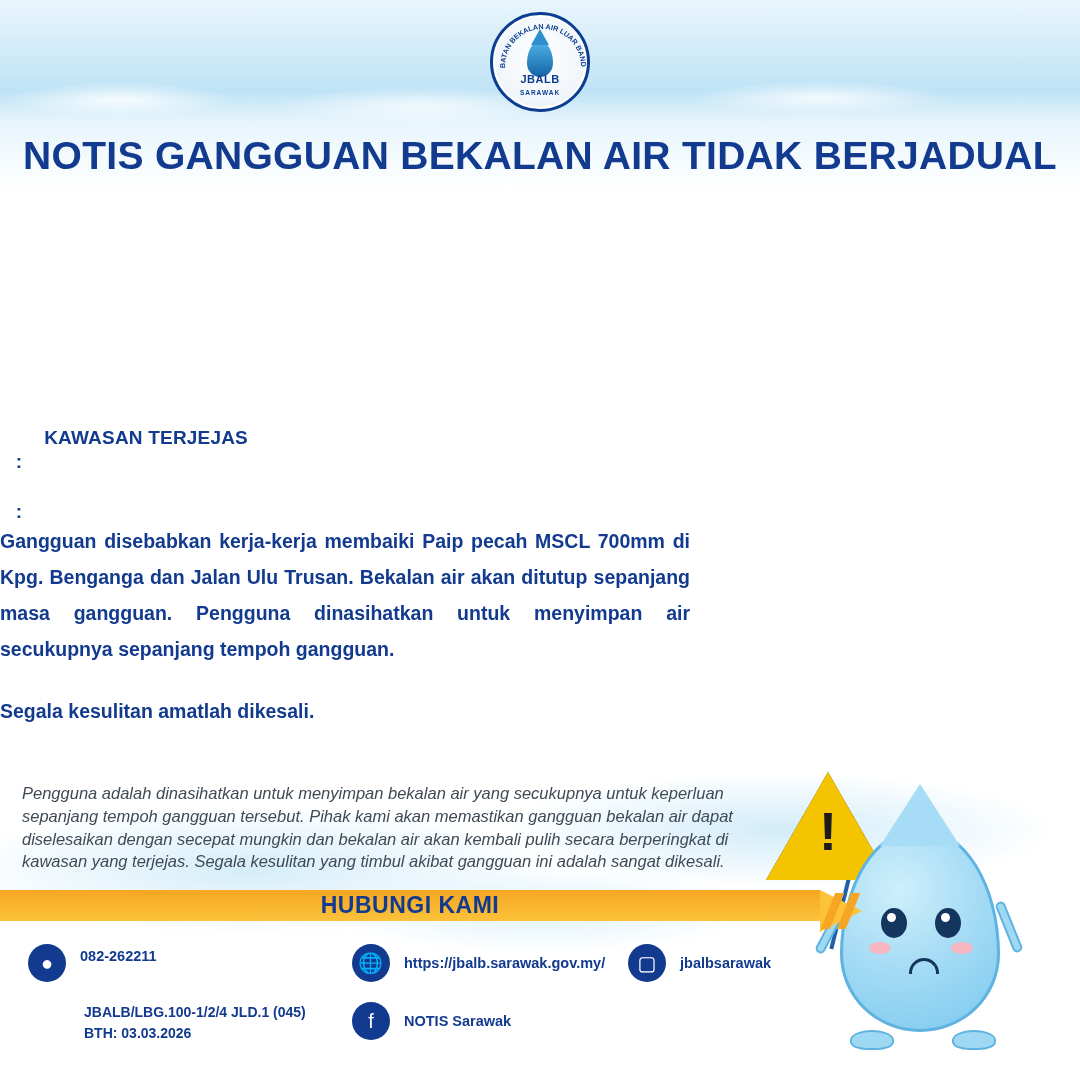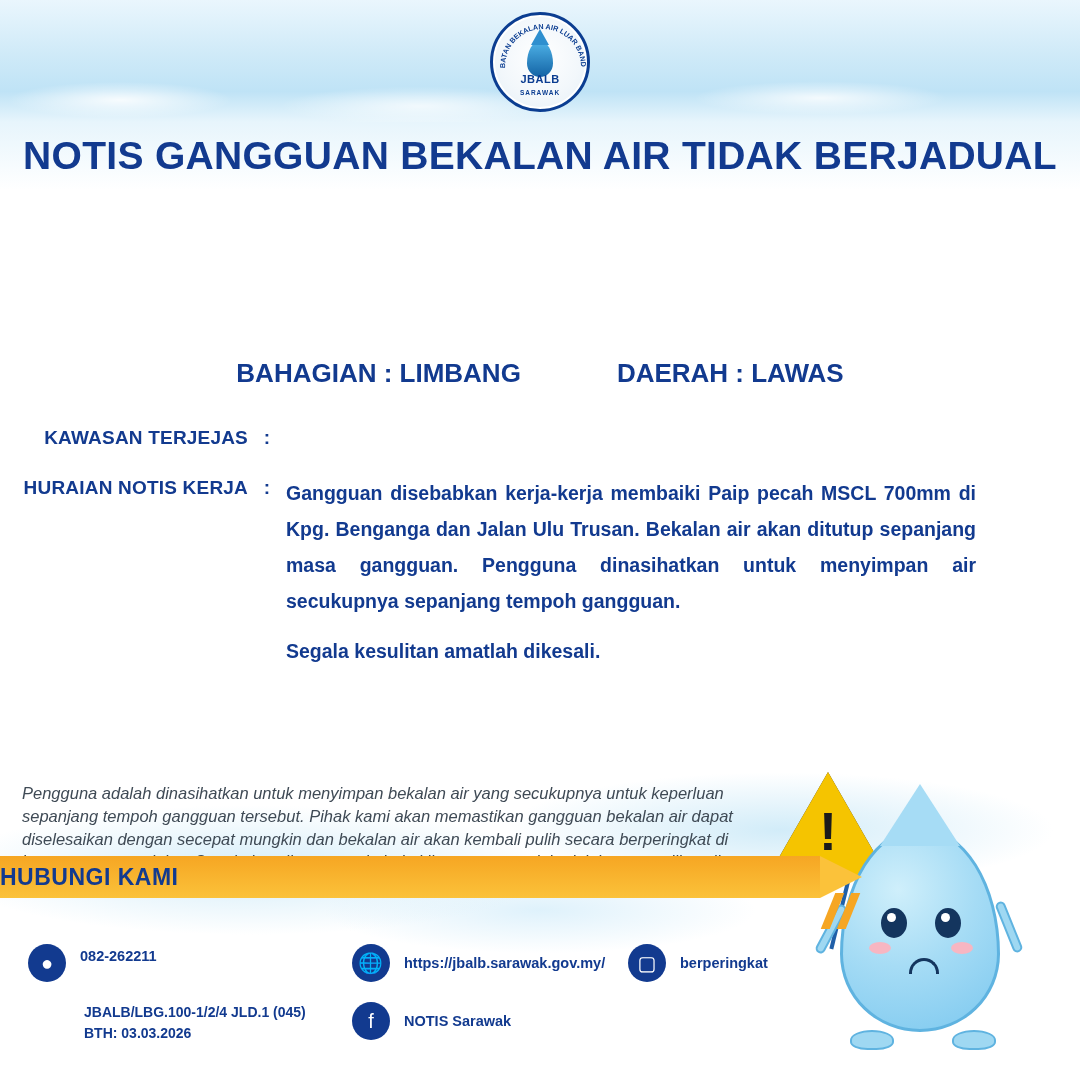--- a/index.html
+++ b/index.html
@@ -86,21 +86,21 @@
   .divrow {
     position: absolute; left: 0; top: 358px; width: 1080px;
     display: flex; justify-content: center; gap: 96px;
     font-size: 26px; font-weight: bold; color: #123a8f;
   }
 
   
   .body {
     position: absolute; left: 0; top: 425px; width: 1080px;
   }
-  .row { display: flex; margin-bottom: 26px; }
+  .row { display: flex; margin-bottom: 26px; flex-direction: column; }
   .row .label {
     width: 248px; text-align: right; padding-right: 0;
     font-size: 19px; font-weight: bold; color: #123a8f; padding-top: 2px;
     letter-spacing: .2px;
   }
   .row .colon {
     width: 38px; text-align: center; font-size: 19px; font-weight: bold; color: #123a8f; padding-top: 2px;
   }
   .row .value {
     width: 730px; font-size: 19.5px; font-weight: bold; color: #123a8f;
@@ -119,23 +119,23 @@
     pointer-events: none;
   }
 
   .disclaimer {
     position: absolute; left: 22px; top: 782px; width: 760px;
     font-size: 16.5px; font-style: italic; color: #3f4a55; line-height: 1.38;
   }
 
   
   .contactbar {
-    position: absolute; left: 0; top: 856px; width: 820px; height: 42px;
+    position: absolute; left: 0; top: 890px; width: 820px; height: 31px;
     background: linear-gradient(180deg, #f6a623, #fbc23a);
-    display: flex; align-items: center; justify-content: flex-start;
+    display: flex; align-items: center; justify-content: center;
   }
   .contactbar:after {
     content: ""; position: absolute; right: -42px; top: 0;
     border-top: 21px solid transparent; border-bottom: 21px solid transparent;
     border-left: 42px solid #fbc23a;
   }
   .contactbar .txt { font-size: 23px; font-weight: bold; color: #123a8f; letter-spacing: .5px; }
   .slashes { position: absolute; left: 828px; top: 893px; display: flex; gap: 7px; }
   .slashes i { display: block; width: 9px; height: 36px; background: #f6a623; transform: skewX(-22deg); }
 
@@ -234,36 +234,31 @@
     <div class="drop"></div>
     <div class="brand">JBALB</div>
     <div class="brand2">SARAWAK</div>
   </div>
 
   <div class="title-wrap">
     <div class="title">NOTIS GANGGUAN BEKALAN AIR TIDAK BERJADUAL</div>
   </div>
 
 
-  <div class="divrow">
-    <div>BAHAGIAN : LIMBANG</div>
-    <div>DAERAH : LAWAS</div>
-  </div>
 
   <div class="body">
     <div class="row">
       <div class="label">KAWASAN TERJEJAS</div>
       <div class="colon">:</div>
     </div>
     <div class="row">
-      <div class="label">HURAIAN NOTIS KERJA</div>
       <div class="colon">:</div>
       <div class="value">
         <p>Gangguan disebabkan kerja-kerja membaiki Paip pecah MSCL 700mm di Kpg. Benganga dan Jalan Ulu Trusan. Bekalan air akan ditutup sepanjang masa gangguan. Pengguna dinasihatkan untuk menyimpan air secukupnya sepanjang tempoh gangguan.</p>
-        <p style="margin-top:14px">Segala kesulitan amatlah dikesali.</p>
+        <p style="margin-top:26px">Segala kesulitan amatlah dikesali.</p>
       </div>
     </div>
   </div>
 
   <div class="splash"></div>
 
   <div class="warnstick"></div>
   <div class="warnsign"></div>
 
   <div class="mascot">
@@ -304,21 +299,21 @@
       <div>BTH: 03.03.2026</div>
     </div>
 
     <div class="cgroup g2">
       <div class="cicon">🌐</div>
       <div class="ctext big" style="padding-top:9px">https://jbalb.sarawak.gov.my/</div>
     </div>
 
     <div class="cgroup g3">
       <div class="cicon">▢</div>
-      <div class="ctext big" style="padding-top:9px">berperingkat</div>
+      <div class="ctext big" style="padding-top:9px">jbalbsarawak</div>
     </div>
 
     <div class="cgroup g4">
       <div class="cicon">f</div>
       <div class="ctext big" style="padding-top:9px">NOTIS Sarawak</div>
     </div>
 
   </div>
 </div>
 

